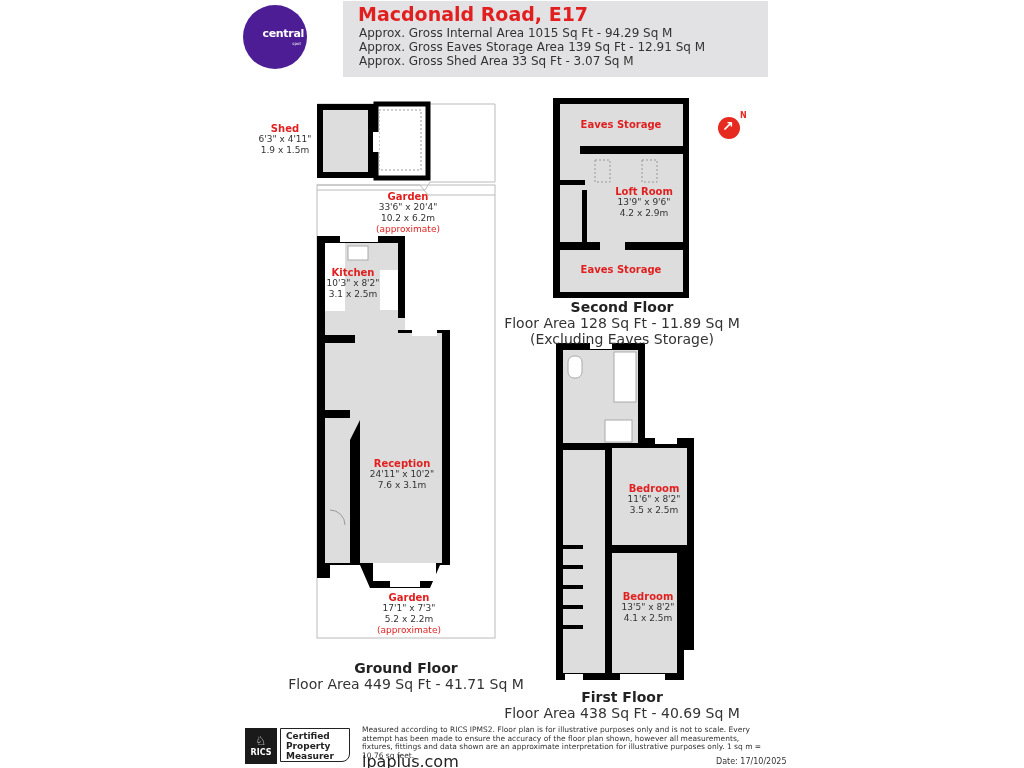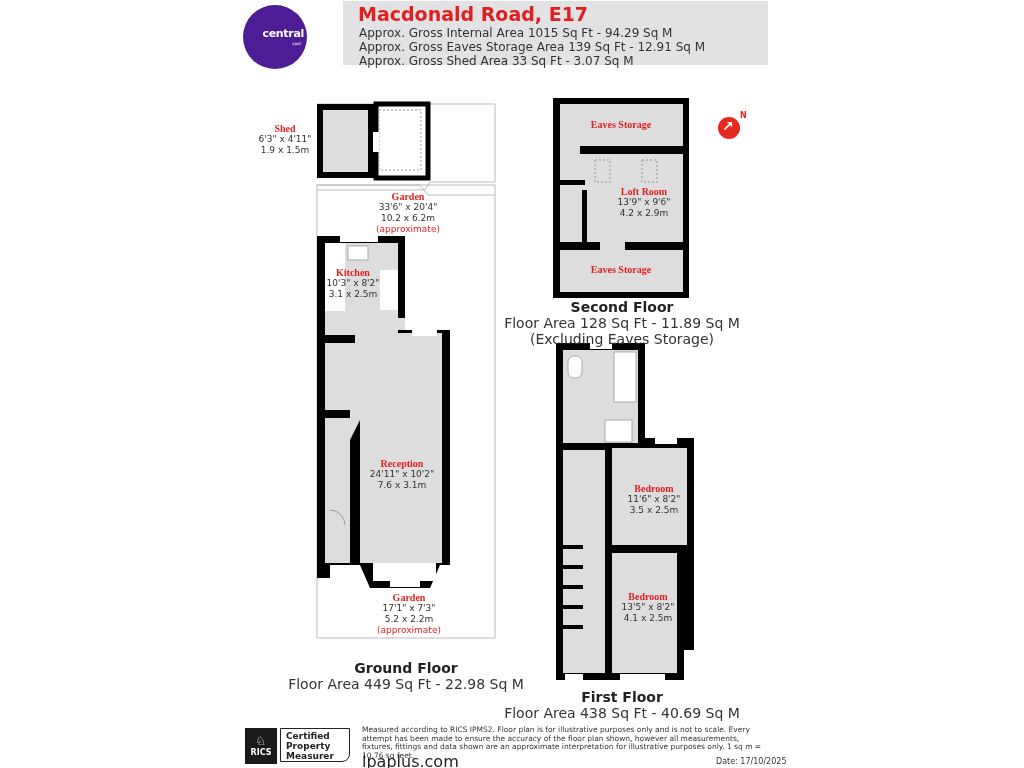--- a/index.html
+++ b/index.html
@@ -1,26 +1,26 @@
 <!DOCTYPE html>
 <html><head>
 <meta charset="utf-8">
 <style>
   html,body{margin:0;padding:0;background:#fff;}
   body{width:1024px;height:768px;position:relative;overflow:hidden;font-family:"DejaVu Sans",sans-serif;color:#333;}
   .abs{position:absolute;}
   .logo{left:243px;top:5px;width:64px;height:64px;border-radius:50%;background:#4c1d95;}
   .logo .t{position:absolute;right:3px;top:22px;color:#fff;font-weight:bold;font-size:11px;letter-spacing:-0.3px;}
   .logo .s{position:absolute;right:6px;top:36px;color:#fff;font-size:4px;}
-  .hdr{left:343px;top:1px;width:425px;height:64px;background:#e2e2e5;}
+  .hdr{left:343px;top:1px;width:425px;height:76px;background:#e2e2e5;}
   .hdr .title{position:absolute;left:15px;top:2px;color:#e21f1f;font-weight:bold;font-size:19px;}
   .hdr .line{position:absolute;left:16px;font-size:12px;color:#333;white-space:nowrap;}
   svg{position:absolute;left:0;top:0;}
   .rlabel{position:absolute;text-align:center;font-size:9px;line-height:11px;color:#333;white-space:nowrap;transform:translateX(-50%);}
-  .rlabel .n{color:#e21f1f;font-weight:bold;font-size:10px;display:block;font-family:Liberation Serif, serif;}
+  .rlabel .n{color:#e21f1f;font-weight:bold;font-size:10px;display:block;}
   .rlabel .ap{color:#e21f1f;font-weight:normal;display:block;}
   .floor{position:absolute;text-align:center;transform:translateX(-50%);white-space:nowrap;}
   .floor .fn{font-weight:bold;font-size:14px;color:#222;display:block;}
   .floor .fa{font-size:14px;color:#333;display:block;}
   .compass{left:718px;top:117px;width:22px;height:22px;border-radius:50%;background:#e62a20;}
   .compass .ar{position:absolute;left:4px;top:1px;color:#fff;font-size:14px;font-weight:bold;}
   .compass .z{position:absolute;left:22px;top:-6px;color:#e62a20;font-size:8px;font-weight:bold;}
   .rics{left:245px;top:728px;width:32px;height:36px;background:#1a1a1a;color:#fff;font-size:8px;font-weight:bold;text-align:center;}
   .rics .ri{display:block;margin-top:6px;font-size:12px;}
   .cert{left:280px;top:728px;width:70px;height:34px;border:1.5px solid #222;border-radius:0 0 8px 0;font-size:9px;font-weight:bold;line-height:10px;padding:2px 14px 0 5px;box-sizing:border-box;color:#222;}
@@ -136,21 +136,21 @@
   <span>7.6 x 3.1m</span>
 </div>
 <div class="rlabel" style="left:409px;top:592px">
   <span class="n">Garden</span>
   <span>17'1" x 7'3"</span><br>
   <span>5.2 x 2.2m</span>
   <span class="ap">(approximate)</span>
 </div>
 <div class="floor" style="left:406px;top:660px">
   <span class="fn">Ground Floor</span>
-  <span class="fa">Floor Area 449 Sq Ft - 22.98 Sq M</span>
+  <span class="fa">Floor Area 449 Sq Ft - 41.71 Sq M</span>
 </div>
 
 <div class="rlabel" style="left:621px;top:119px">
   <span class="n">Eaves Storage</span>
 </div>
 <div class="rlabel" style="left:644px;top:186px">
   <span class="n">Loft Room</span>
   <span>13'9" x 9'6"</span><br>
   <span>4.2 x 2.9m</span>
 </div>

